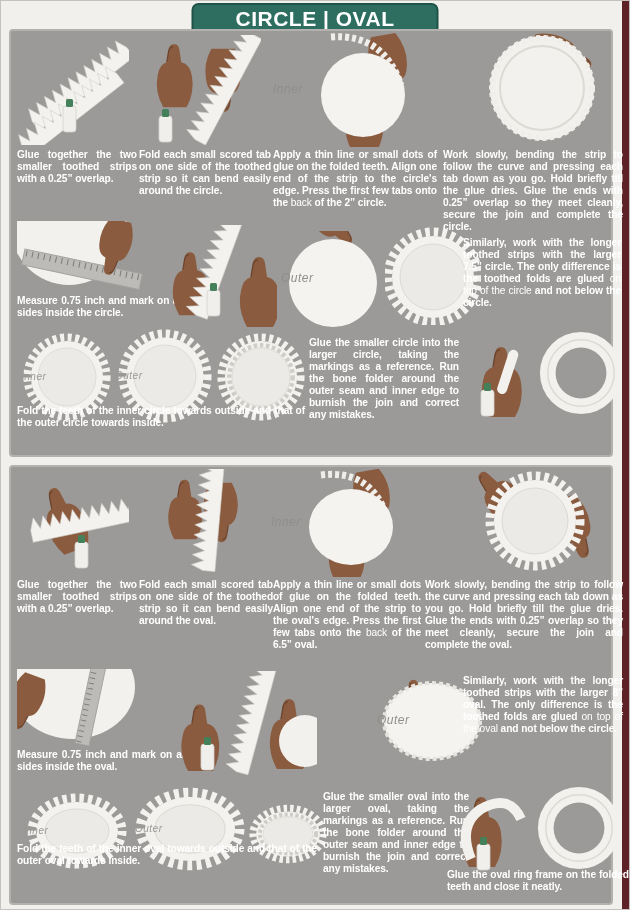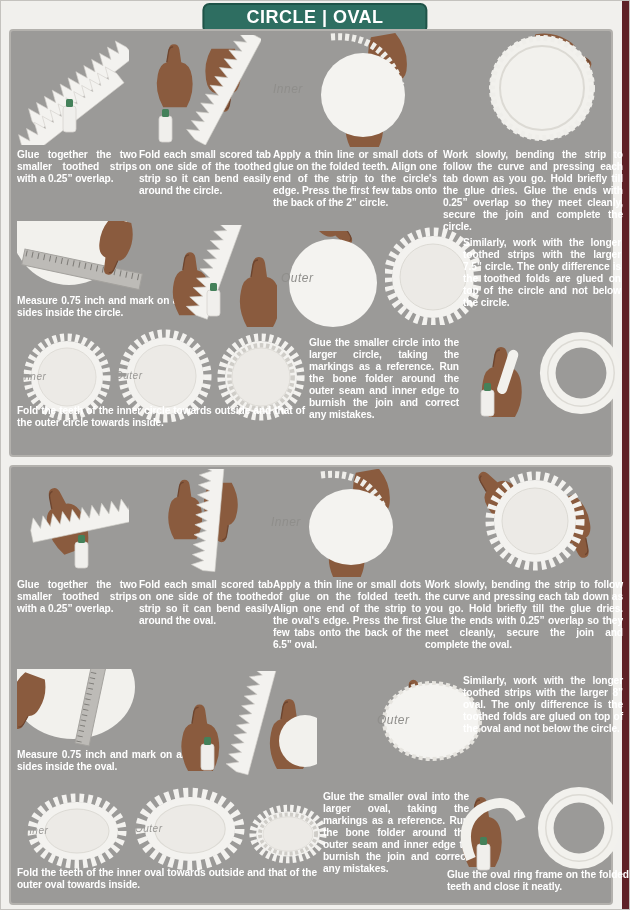--- a/index.html
+++ b/index.html
@@ -4,31 +4,31 @@
 <style>
   html,body{margin:0;padding:0;}
   body{
     width:630px;height:910px;position:relative;overflow:hidden;
     background:#f1f0ed;border:1px solid #c4c2be;box-sizing:border-box;
     font-family:"Liberation Sans",sans-serif;
   }
   .edge-strip{position:absolute;right:0;top:0;width:7px;height:910px;background:#5e2126;}
   .badge{
     position:absolute;left:50%;transform:translateX(-50%);top:2px;
-    background:#2e6e61;color:#fff;font-weight:700;font-size:18px;
+    background:#2e6e61;color:#fff;font-weight:700;font-size:21px;
     padding:2px 42px 4px;border-radius:7px;border:2px solid #1f5348;
     letter-spacing:0.5px;white-space:nowrap;
   }
   .panel{position:absolute;left:8px;width:604px;background:#9b9a98;
     border:2px solid #b3b1ad;border-radius:4px;box-sizing:border-box;}
   #circle-panel{top:28px;height:428px;}
   #oval-panel{top:464px;height:440px;}
   .cap{position:absolute;color:#fff;font-weight:700;font-size:10.2px;
     line-height:1.17;text-align:justify;letter-spacing:-0.1px;}
-  .cap b{font-weight:700;}
+  .cap b{font-weight:400;}
   .photo{position:absolute;}
   .photo svg{display:block;width:100%;height:100%;overflow:hidden;}
   .photo-label{position:absolute;left:0;right:0;top:50%;transform:translateY(-55%);
     text-align:left;color:#8f8e8b;font-size:12px;font-weight:400;letter-spacing:0.5px;font-style:italic;}
   .photo-label.sm{font-size:10px;color:#9a9996;}
 </style>
 </head>
 <body>
 
 <svg width="0" height="0" style="position:absolute" aria-hidden="true">
@@ -280,21 +280,21 @@
         <use href="#g-toothed-oval"></use>
       </svg>
     <div class="photo-label sm">Outer</div>
   </div>
   <div class="photo" style="left:238px;top:328px;width:78px;height:78px">
     <svg viewBox="0 0 100 80">
       <use href="#g-toothed-oval"></use>
       <ellipse cx="50" cy="40" rx="36" ry="25" fill="none" stroke="#cfcdc8" stroke-width="5" stroke-dasharray="4 3"></ellipse>
     </svg>
   </div>
-  <div class="cap" style="left:6px;top:400px;width:300px">Fold the teeth of the inner oval towards outside and that of the outer oval towards inside.</div>
+  <div class="cap" style="left:6px;top:376px;width:300px">Fold the teeth of the inner oval towards outside and that of the outer oval towards inside.</div>
   <div class="cap" style="left:312px;top:324px;width:146px">Glue the smaller oval into the larger oval, taking the markings as a reference. Run the bone folder around the outer seam and inner edge to burnish the join and correct any mistakes.</div>
 
   <div class="photo" style="left:410px;top:318px;width:118px;height:88px">
     <svg viewBox="0 0 118 88">
       <use href="#g-hand" transform="translate(30,4)"></use>
       <path d="M50,74 Q36,40 60,24 Q88,8 100,34" fill="none" stroke="#f2f1ed" stroke-width="10"></path>
       <use href="#g-bottle" transform="translate(56,52)"></use>
     </svg>
   </div>
   <div class="photo" style="left:524px;top:316px;width:88px;height:90px">

